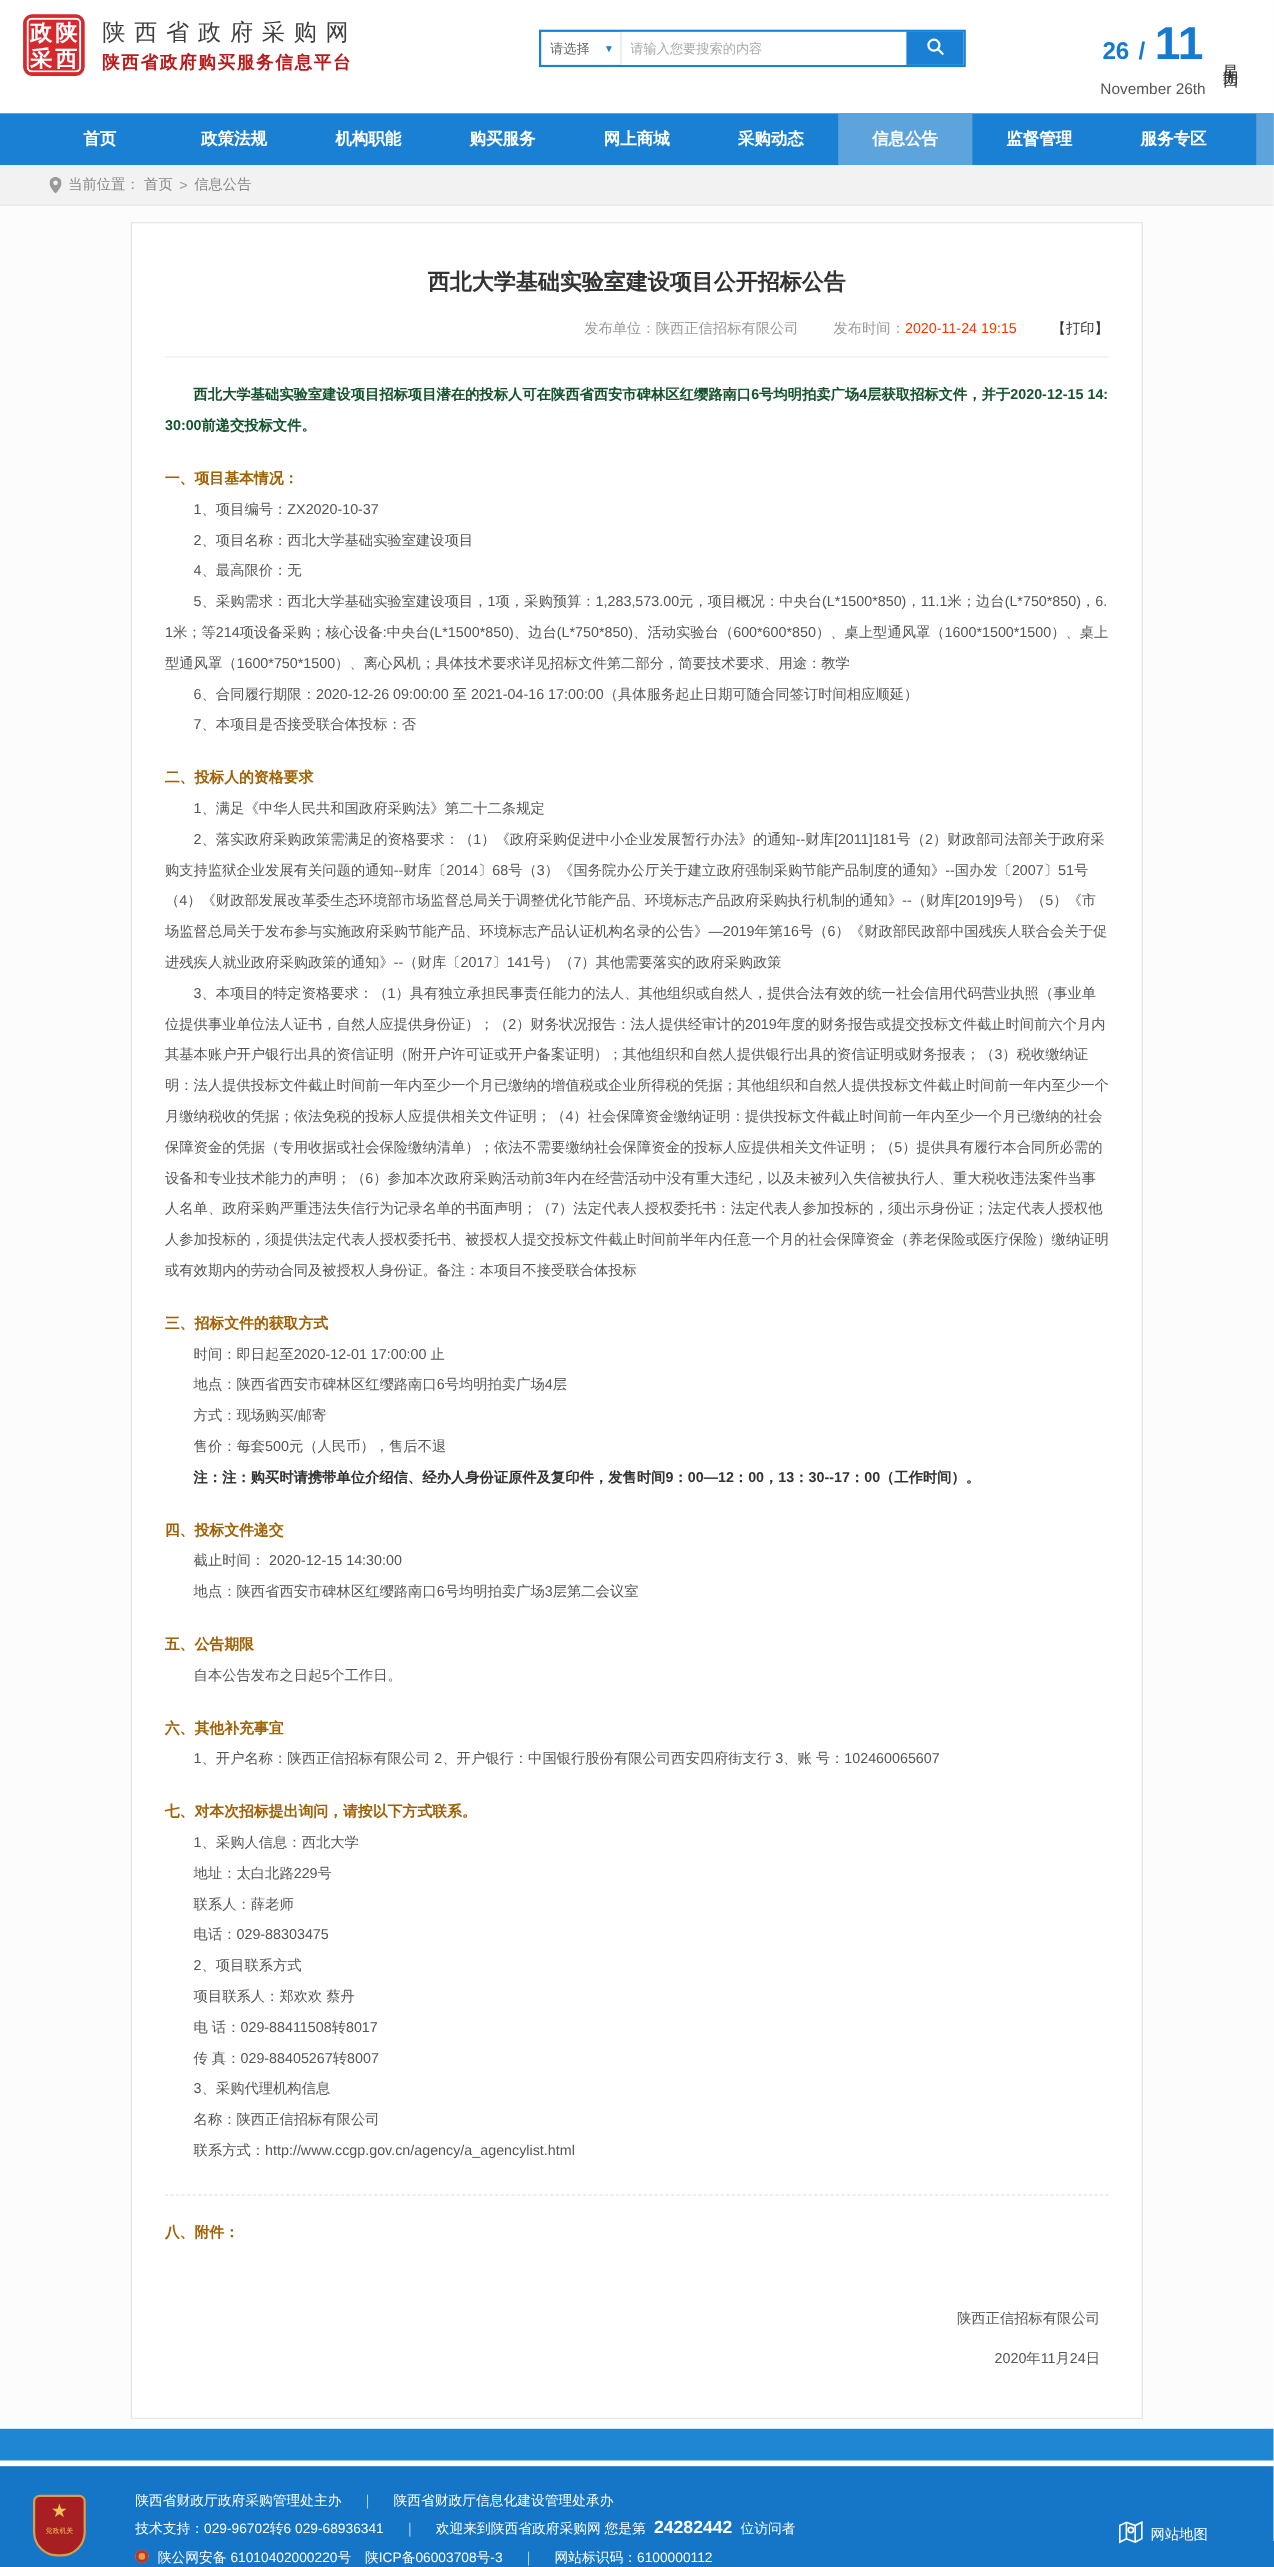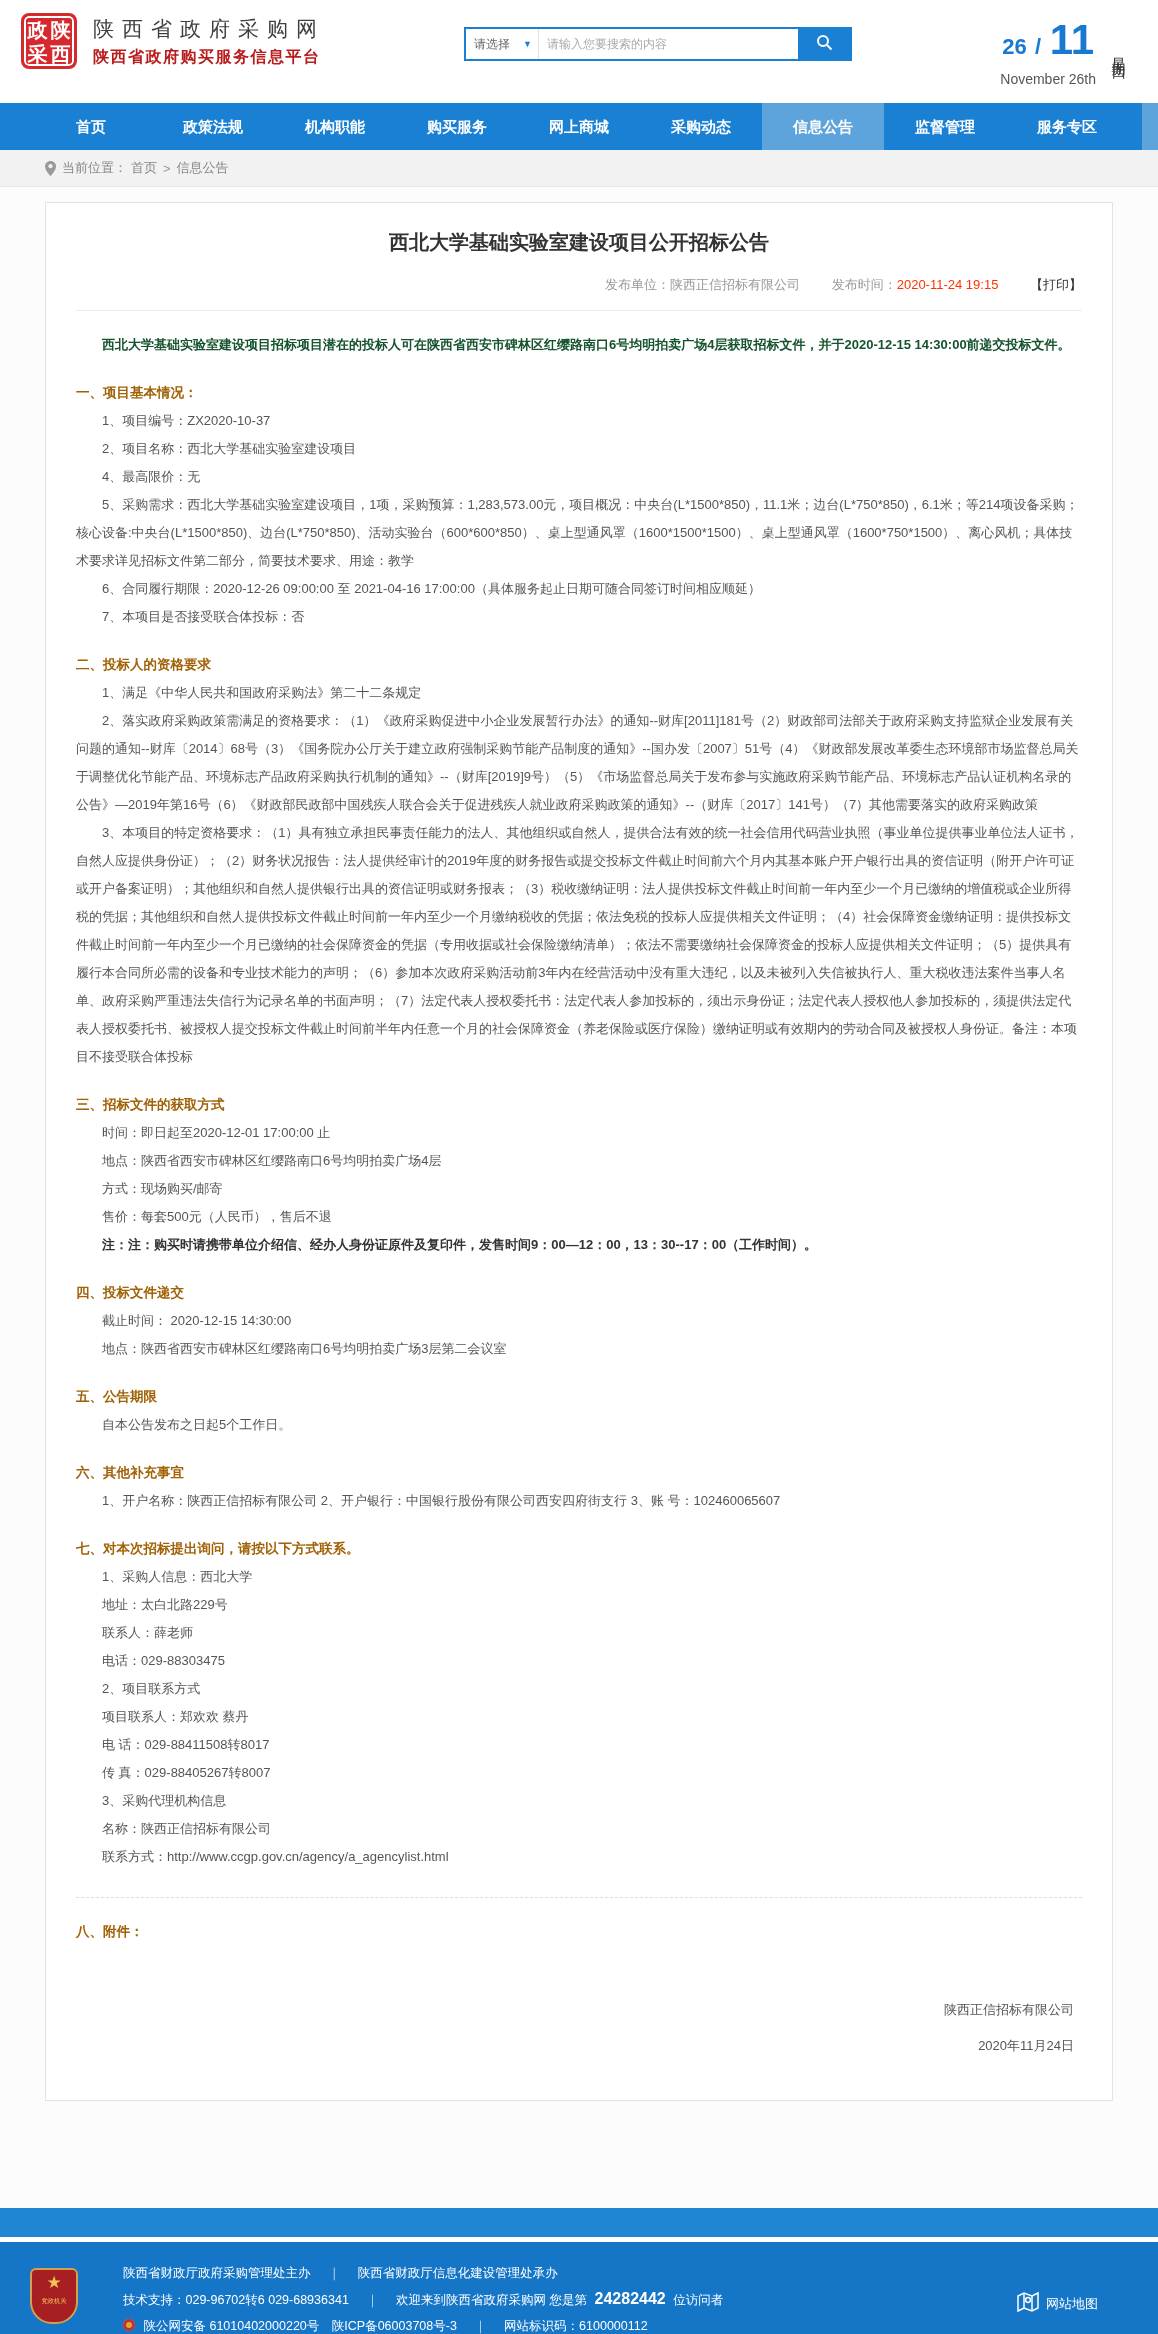--- a/index.html
+++ b/index.html
@@ -10,21 +10,21 @@
   
   .topbar { position:relative; height:103px; background:#fff; }
   .brand { position:absolute; left:21px; top:13px; display:flex; align-items:center; }
   .seal { width:56px; height:56px; background:#d5292e; border-radius:8px; border:3px solid #d5292e;
           box-shadow: inset 0 0 0 2px #fff; display:grid; grid-template-columns:1fr 1fr; grid-template-rows:1fr 1fr;
           color:#fff; font-weight:bold; font-size:20px; line-height:24px; text-align:center; padding:2px; }
   .brand-text { margin-left:16px; }
   .site-title { font-size:21px; font-weight:normal; color:#3f3f3f; letter-spacing:8px; }
   .site-subtitle { font-size:16px; font-weight:bold; color:#b91c1c; letter-spacing:1.5px; margin-top:4px; }
 
-  .searchbox { position:absolute; left:464px; top:27px; width:388px; height:34px;
+  .searchbox { position:absolute; left:490px; top:27px; width:388px; height:34px;
                border:2px solid #1a80d4; display:flex; align-items:stretch; background:#fff; }
   .search-select { width:72px; display:flex; align-items:center; justify-content:space-between; padding:0 6px 0 8px;
                    font-size:12px; color:#666; cursor:pointer; }
   .search-caret { font-size:9px; color:#1a80d4; }
   .search-input { flex:1; border:none; outline:none; font-size:12px; color:#333; padding:0 8px;
                   border-left:1px solid #e0e0e0; background:#fff; }
   .search-input::placeholder { color:#aaa; }
   .search-btn { width:52px; background:#1a80d4; border:none; cursor:pointer; display:flex; align-items:center; justify-content:center; }
 
   .datebox { position:absolute; right:30px; top:20px; display:flex; align-items:center; }
@@ -44,21 +44,21 @@
   .nav-edge { position:absolute; right:0; top:0; width:16px; height:47px; background:#5ea4dc; }
 
   
   .breadcrumb { height:37px; background:#f2f2f2; border-bottom:1px solid #e7e7e7; display:flex; align-items:center;
                 padding-left:45px; font-size:13px; color:#888; }
   .breadcrumb .pin { margin-right:6px; display:inline-flex; }
   .breadcrumb a { color:#888; text-decoration:none; margin:0 4px; cursor:pointer; }
   .crumb-sep { margin:0 2px; color:#999; }
 
   
-  .card { width:1068px; margin:15px auto 0; background:#fff; border:1px solid #e3e3e3; padding:12px 30px 40px; }
+  .card { width:920px; margin:15px auto 0; background:#fff; border:1px solid #e3e3e3; padding:26px 30px 40px; }
   .article-title { text-align:center; font-size:20px; color:#333; font-weight:bold; margin:14px 0 20px; }
   .article-meta { text-align:right; font-size:13px; color:#999; padding-bottom:16px; border-bottom:1px solid #ececec; }
   .article-meta .sp { margin:0 14px; }
   .meta-time { color:#ff3300; }
   .print-btn { color:#333; text-decoration:none; cursor:pointer; }
   .article-body { margin-top:20px; }
   .blk { font-size:13px; line-height:28px; color:#555; text-indent:2em; word-break:break-all; }
   .blk-heading { font-weight:bold; color:#a16207; text-indent:0; margin-top:20px; font-size:13.5px; }
   .blk-intro { font-weight:bold; color:#14532d;margin-top:16px; }
   .blk-bold { font-weight:bold; color:#333; }

